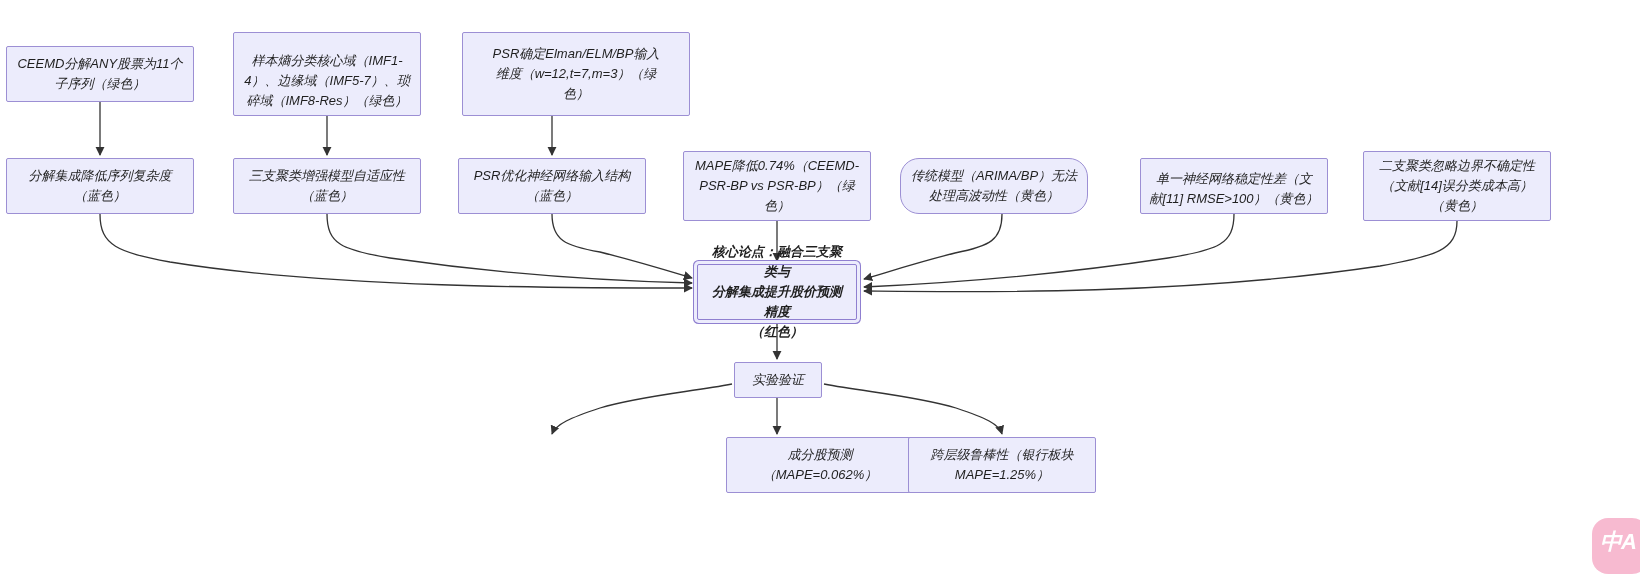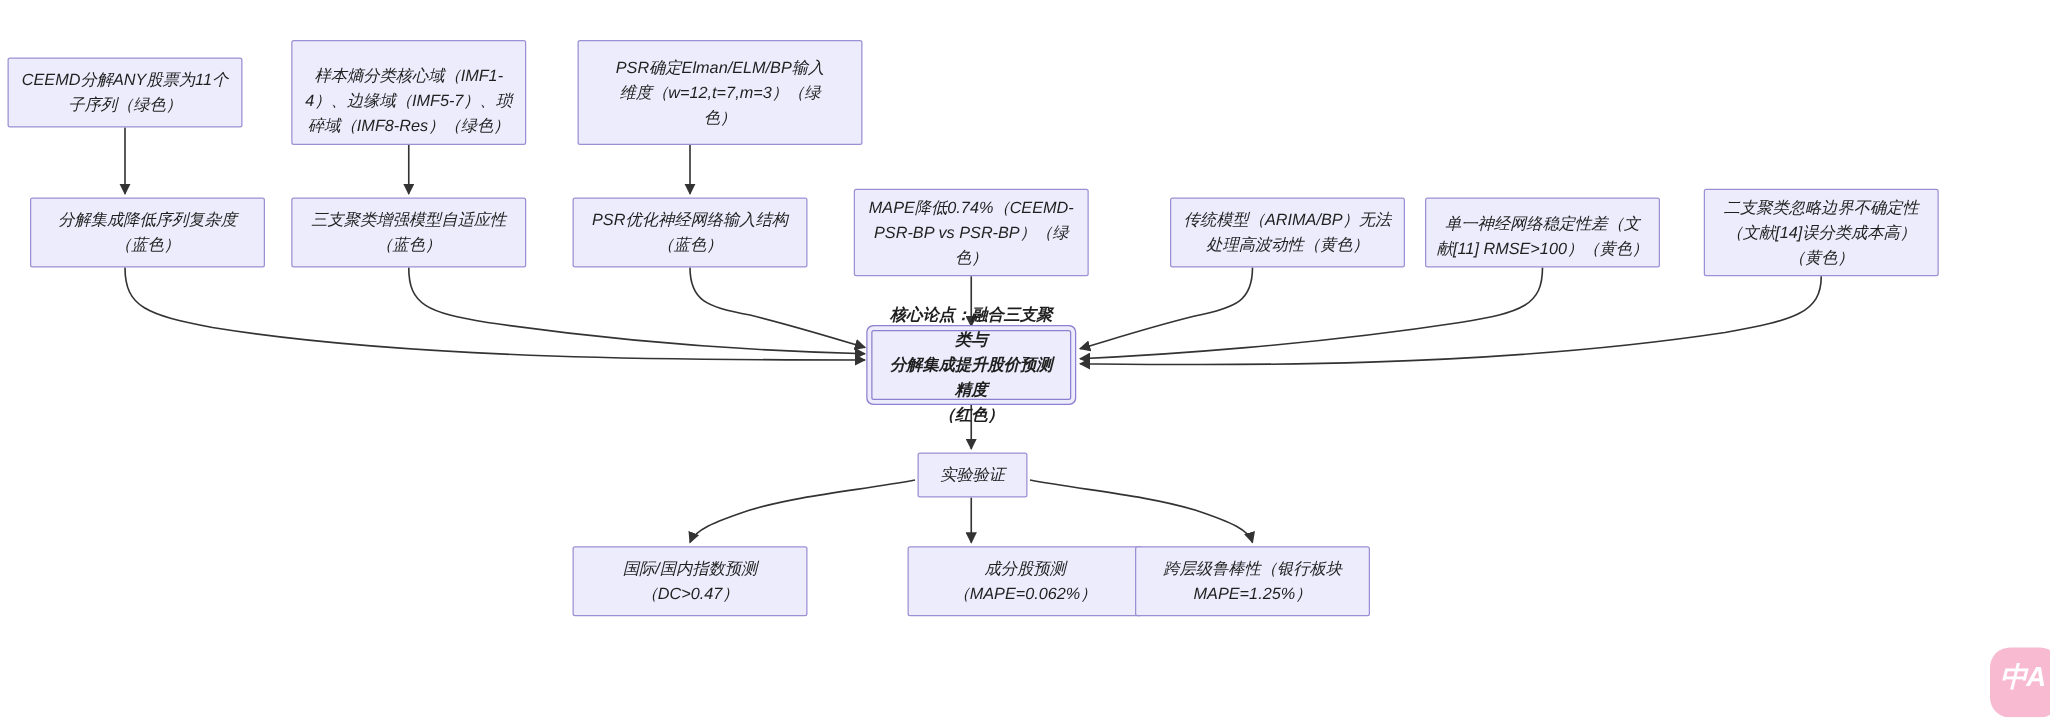--- a/index.html
+++ b/index.html
@@ -120,42 +120,42 @@
 4）、边缘域（IMF5-7）、琐
 碎域（IMF8-Res）（绿色）</span>
   </div>
 
   <div class="node" style="left:462px; top:32px; width:228px; height:84px;">
     <span class="label">PSR确定Elman/ELM/BP输入
 维度（w=12,t=7,m=3）（绿
 色）</span>
   </div>
 
-  <div class="node" style="left:24px; top:158px; width:188px; height:56px;">
+  <div class="node" style="left:6px; top:158px; width:188px; height:56px;">
     <span class="label">分解集成降低序列复杂度
 （蓝色）</span>
   </div>
 
   <div class="node" style="left:233px; top:158px; width:188px; height:56px;">
     <span class="label">三支聚类增强模型自适应性
 （蓝色）</span>
   </div>
 
   <div class="node" style="left:458px; top:158px; width:188px; height:56px;">
     <span class="label">PSR优化神经网络输入结构
 （蓝色）</span>
   </div>
 
   <div class="node" style="left:683px; top:151px; width:188px; height:70px;">
     <span class="label">MAPE降低0.74%（CEEMD-
 PSR-BP vs PSR-BP）（绿
 色）</span>
   </div>
 
-  <div class="node" style="left:936px; top:158px; width:188px; height:56px;">
+  <div class="node" style="left:900px; top:158px; width:188px; height:56px;border-radius:19px;">
     <span class="label">传统模型（ARIMA/BP）无法
 处理高波动性（黄色）</span>
   </div>
 
   <div class="node" style="left:1140px; top:158px; width:188px; height:56px;align-items:flex-end;">
     <span class="label">单一神经网络稳定性差（文
 献[11] RMSE&gt;100）（黄色）</span>
   </div>
 
   <div class="node" style="left:1363px; top:151px; width:188px; height:70px;">
@@ -167,24 +167,20 @@
   <div class="node core" style="left:697px; top:264px; width:160px; height:56px;">
     <span class="label">核心论点：融合三支聚类与
 分解集成提升股价预测精度
 （红色）</span>
   </div>
 
   <div class="node" style="left:734px; top:362px; width:88px; height:36px;">
     <span class="label">实验验证</span>
   </div>
 
-  <div class="node" style="left:458px; top:437px; width:188px; height:56px;">
-    <span class="label">国际/国内指数预测
-（DC&gt;0.47）</span>
-  </div>
 
   <div class="node" style="left:683px; top:437px; width:188px; height:56px;margin-left:43px;">
     <span class="label">成分股预测
 （MAPE=0.062%）</span>
   </div>
 
   <div class="node" style="left:908px; top:437px; width:188px; height:56px;">
     <span class="label">跨层级鲁棒性（银行板块
 MAPE=1.25%）</span>
   </div>

